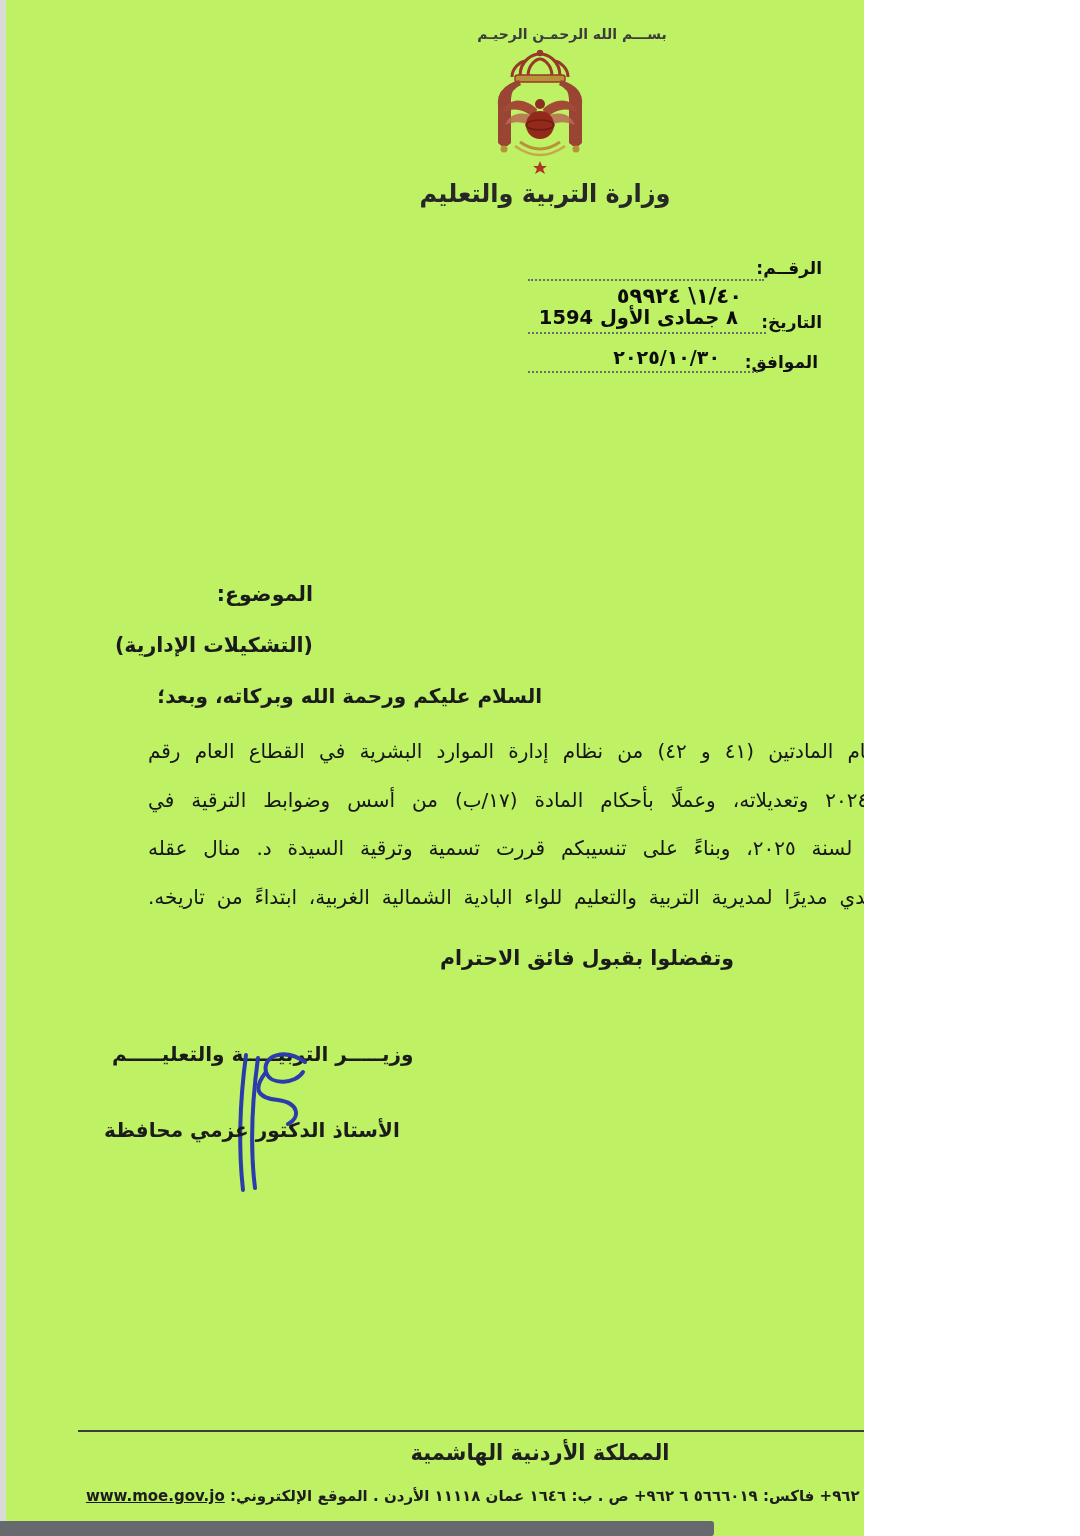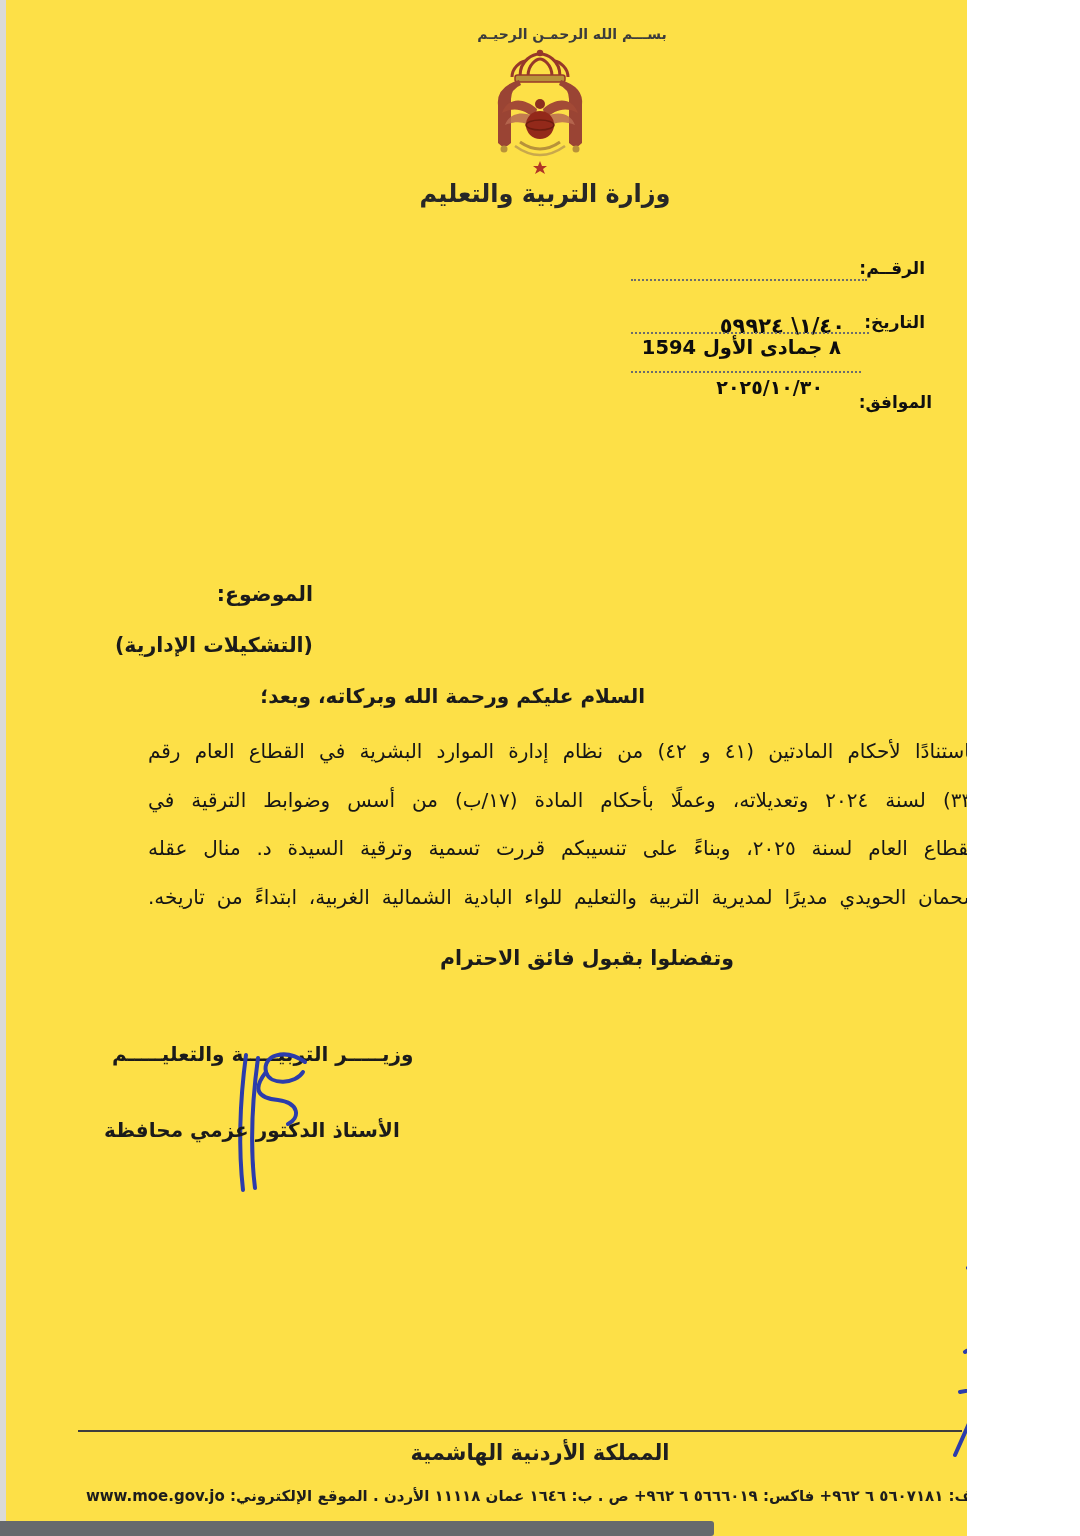--- a/index.html
+++ b/index.html
@@ -1,38 +1,38 @@
 <!DOCTYPE html>
 <html lang="ar"><head>
 <meta charset="utf-8">
 <style>
   html,body{margin:0;padding:0;background:#ffffff;}
   .page{
-    position:relative; width:967px; height:1536px;
-    background:#fde047; overflow:hidden;
+    position:relative; width:864px; height:1536px;
+    background:#bef264; overflow:hidden;
     font-family:"DejaVu Sans", sans-serif; color:#1b1b1b;
   }
   .abs{position:absolute;}
   .rtl{direction:rtl;}
   .center{text-align:center;}
 
   
   .edge-left{left:0;top:0;width:6px;height:1536px;background:#dadad7;}
   .edge-right{left:1046px;top:70px;width:2px;height:1452px;background:#ccccc9;}
   .speck{background:#2e2e2e;border-radius:50% 40% 55% 45%;}
   .bottom-band{left:0;top:1521px;width:714px;height:15px;background:#66696d;border-radius:0 3px 3px 0;}
 
   
   .bismillah{left:452px;top:26px;width:240px;font-size:14px;font-weight:bold;color:#3c3c3c;letter-spacing:.5px;}
   .ministry-callig{left:400px;top:180px;width:290px;font-size:24px;font-weight:bold;color:#272727;transform:scaleY(1.05);}
 
   
   .ref-label{font-size:17px;font-weight:bold;color:#101010;}
   .dots{border-bottom:2px dotted #6c6c6c;height:2px;}
-  .ref-val{font-weight:bold;color:#0d0d0d;white-space:nowrap;margin-top:30px;}
+  .ref-val{font-weight:bold;color:#0d0d0d;white-space:nowrap;}
 
   .addressees{right:300px;top:399px;font-size:20px;font-weight:bold;line-height:51px;text-align:right;white-space:nowrap;}
 
   .subject{left:108px;top:569px;width:205px;font-size:20.5px;font-weight:bold;line-height:51px;text-align:right;}
 
   .salutation{right:322px;top:684px;font-size:20px;font-weight:bold;white-space:nowrap;}
 
   .body-block{left:100px;top:727px;width:880px;font-size:20px;line-height:48.5px;color:#161616;}
   .body-line{text-align:justify;text-align-last:justify;white-space:nowrap;}
   .body-line span{white-space:normal;margin-left:48px;}
@@ -40,21 +40,21 @@
   .closing{left:0;top:946px;width:1080px;text-align:center;font-size:20.5px;font-weight:bold;padding-left:47px;}
 
   .sig-title{left:112px;top:1014px;font-size:20px;font-weight:bold;white-space:nowrap;margin-top:28px;}
   .sig-name{left:104px;top:1118px;font-size:20px;font-weight:bold;white-space:nowrap;}
 
   .cc-list{right:140px;top:1296px;font-size:14.5px;line-height:23.5px;color:#51565d;text-align:right;}
 
   .footer-rule{left:78px;top:1430px;width:884px;height:2px;background:#3d3d3d;}
   .kingdom{left:0;top:1441px;width:1080px;text-align:center;font-size:21px;font-weight:bold;color:#1f1f1f;transform:scaleY(1.05);}
   .contact{left:0;top:1487px;width:1080px;text-align:center;font-size:15px;font-weight:700;color:#1d1d1d;}
-  .website{font-weight:bold;direction:ltr;unicode-bidi:embed;}
+  .website{font-weight:bold;text-decoration:underline;direction:ltr;unicode-bidi:embed;}
 
   svg .ink{stroke:#2c3cab;stroke-width:4;fill:none;stroke-linecap:round;stroke-linejoin:round;}
 </style>
 </head>
 <body>
 
 <div class="page">
 
   <div class="abs edge-left"></div>
   <div class="abs edge-right"></div>
@@ -99,21 +99,21 @@
   <div class="abs ministry-callig center rtl">وزارة التربية والتعليم</div>
 
   <div class="abs ref-label rtl" style="right:42px;top:258px;">الرقــم:</div>
   <div class="abs dots" style="right:100px;top:277px;width:236px;"></div>
   <div class="abs ref-val rtl" style="right:122px;top:284px;font-size:21px;letter-spacing:2px;">١/٤٠\ ٥٩٩٢٤</div>
 
   <div class="abs ref-label rtl" style="right:42px;top:312px;">التاريخ:</div>
   <div class="abs dots" style="right:98px;top:330px;width:238px;"></div>
   <div class="abs ref-val rtl" style="right:126px;top:306px;font-size:19.5px;">٨ جمادى الأول 1594</div>
 
-  <div class="abs ref-label rtl" style="right:35px;top:352px;margin-top:40px;">الموافق:</div>
+  <div class="abs ref-label rtl" style="right:46px;top:352px;">الموافق:</div>
   <div class="abs dots" style="right:106px;top:369px;width:230px;"></div>
   <div class="abs ref-val rtl" style="right:144px;top:346px;font-size:19px;letter-spacing:1px;">٢٠٢٥/١٠/٣٠</div>
 
 
   <div class="abs subject rtl">
     <div>الموضوع:</div>
     <div>(التشكيلات الإدارية)</div>
   </div>
 
   <div class="abs salutation rtl">السلام عليكم ورحمة الله وبركاته، وبعد؛</div>

